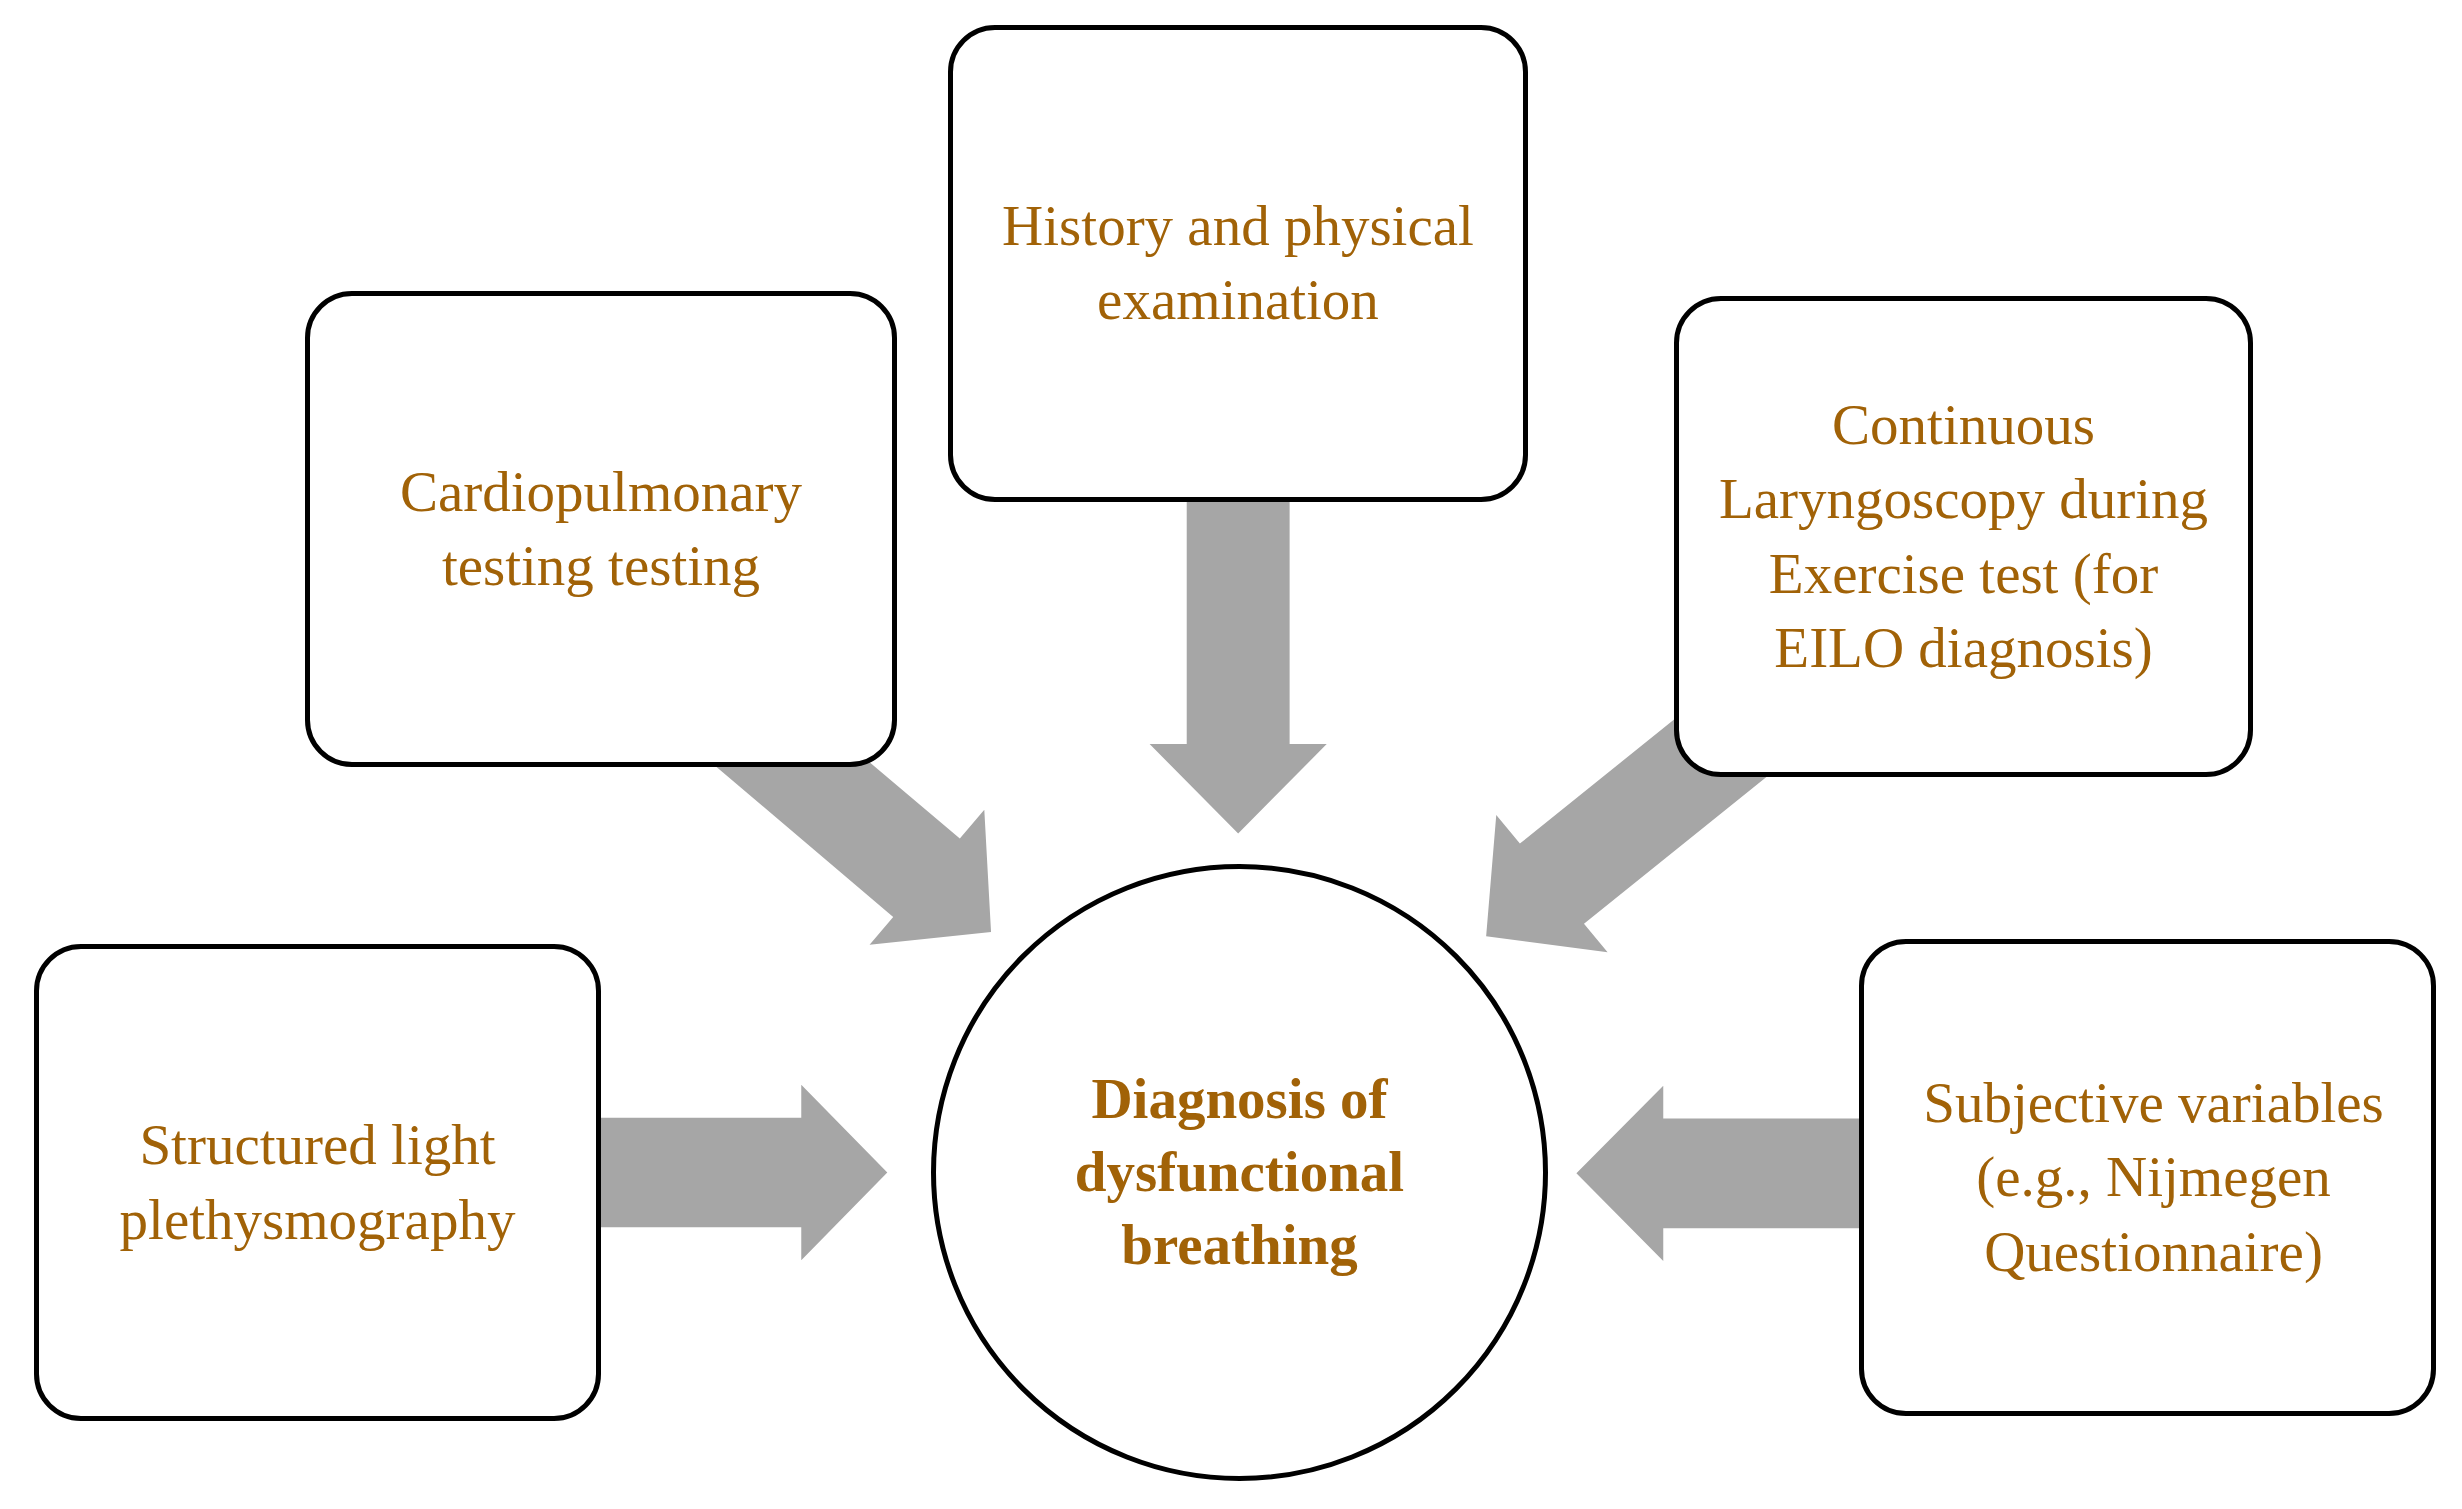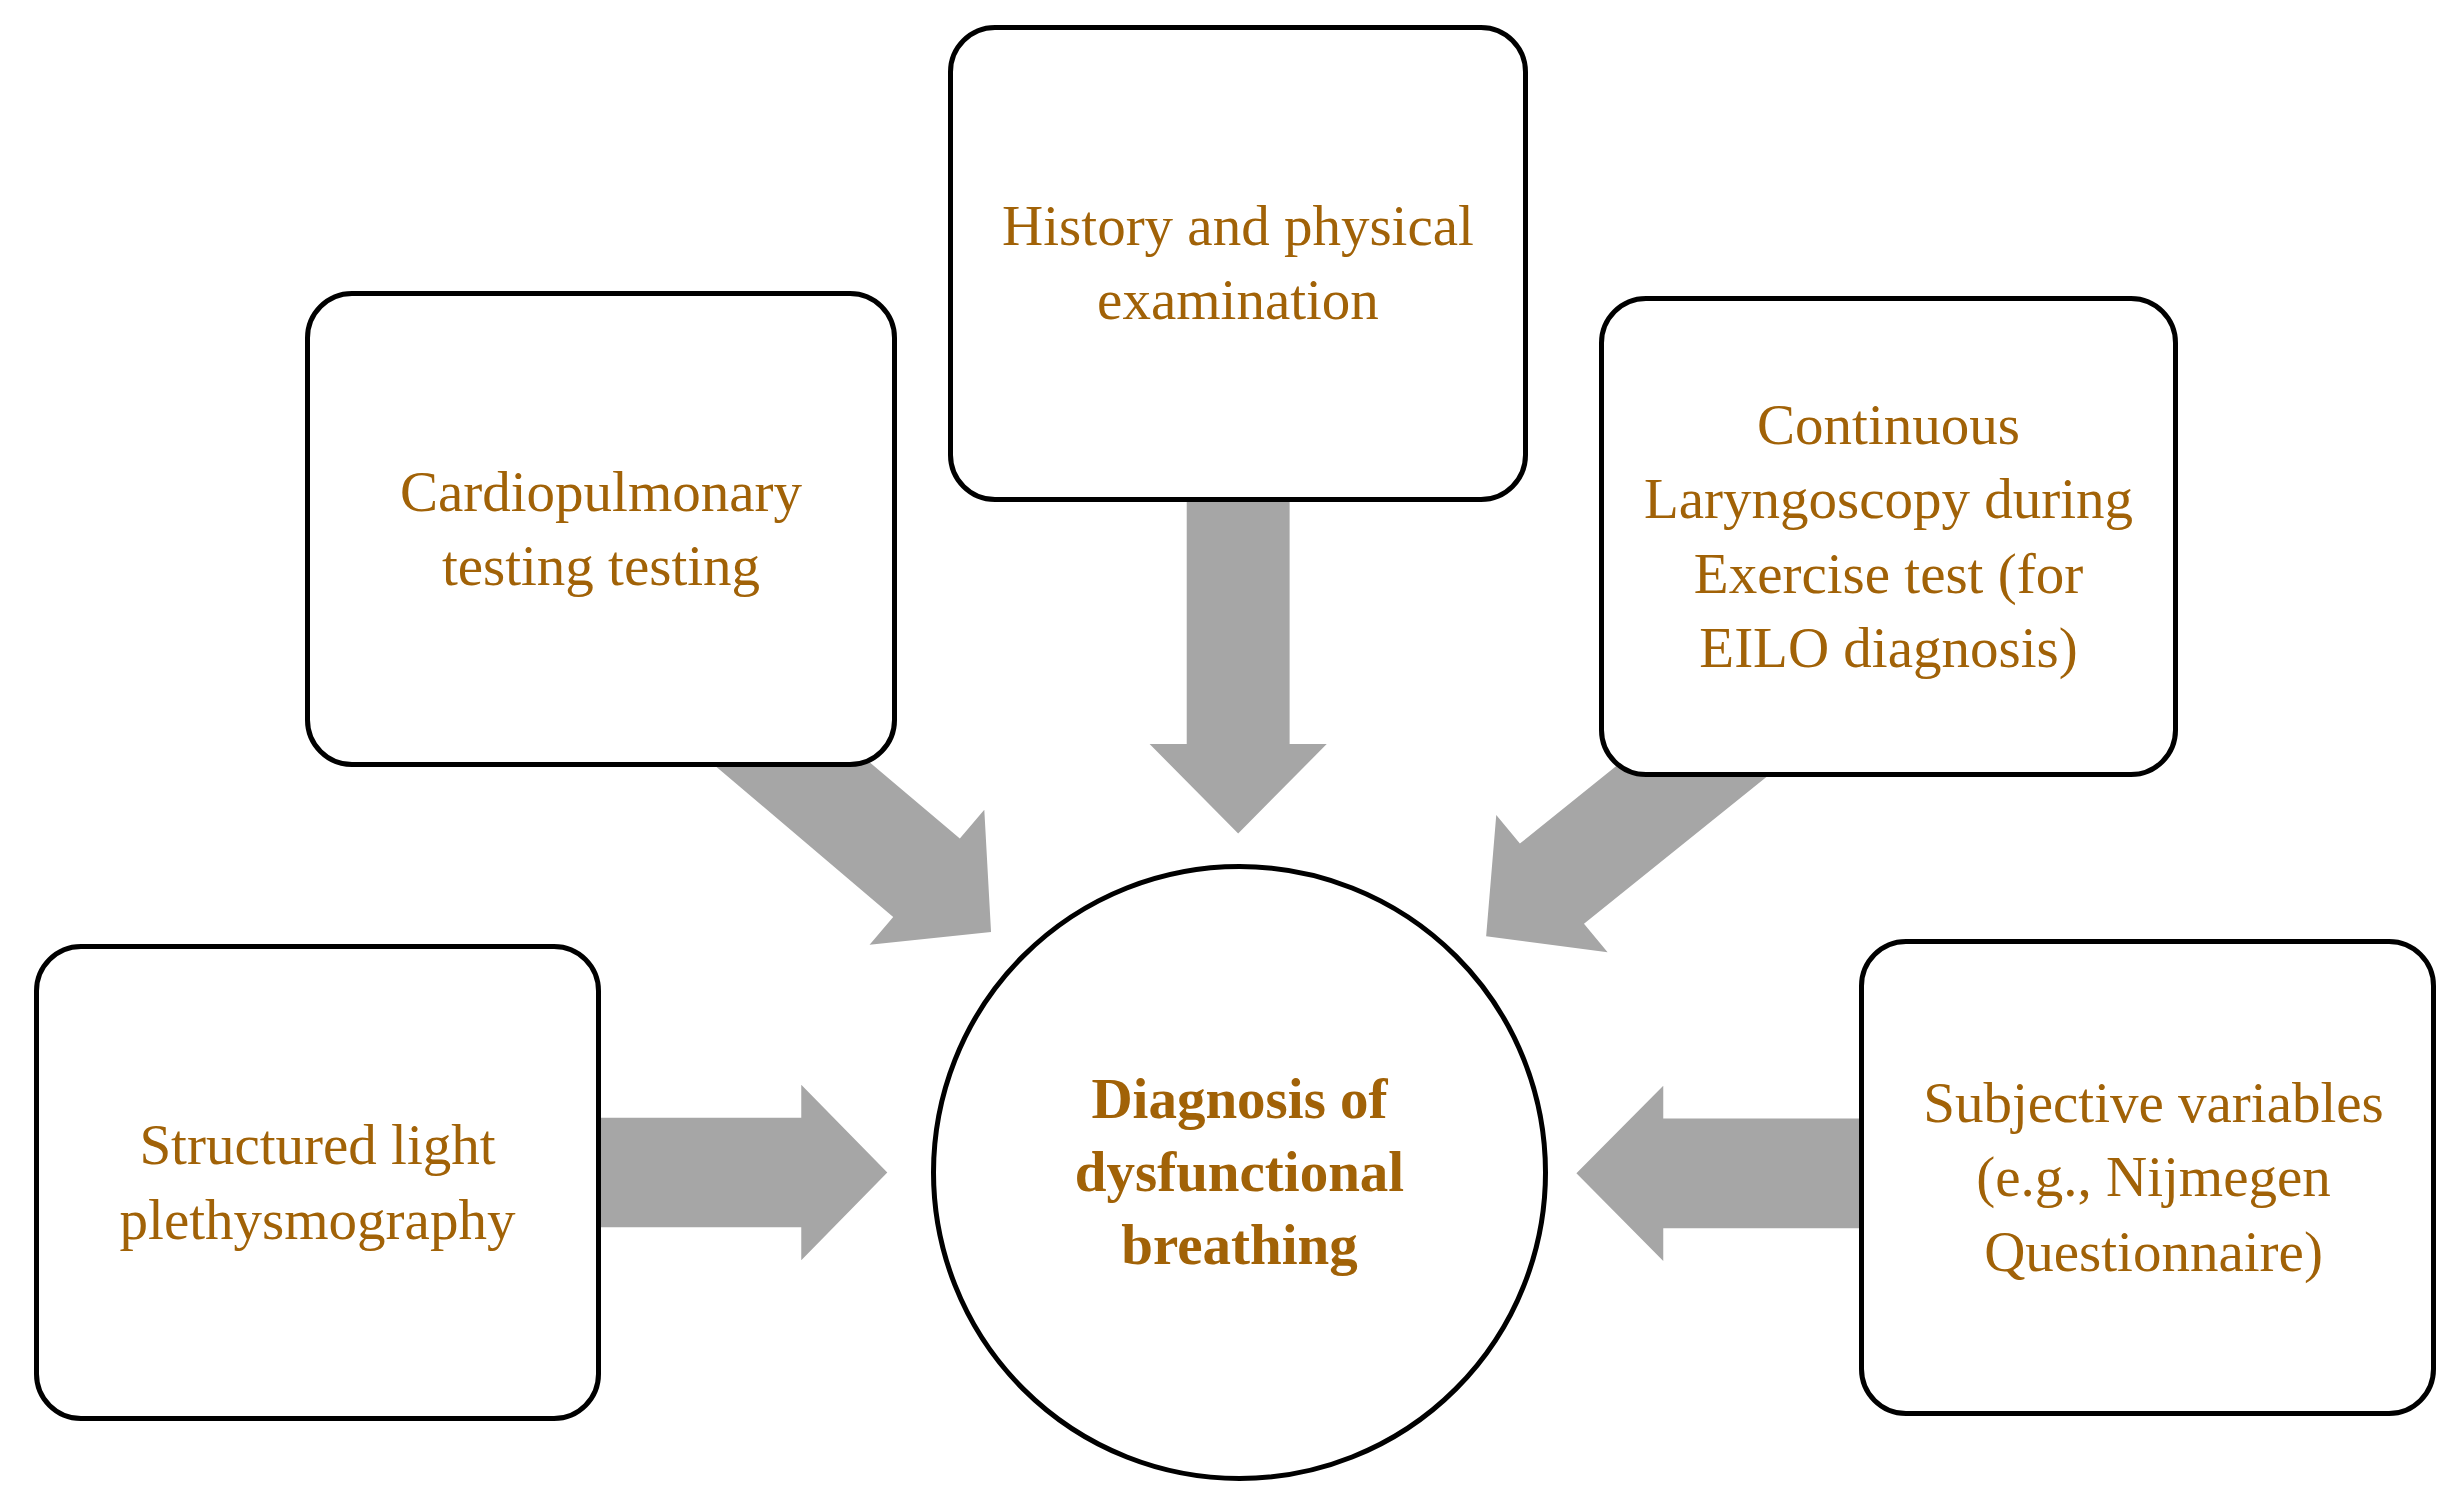--- a/index.html
+++ b/index.html
@@ -47,21 +47,21 @@
     color: #a16207;
     padding: 0 17px;
   }
   .node.circle .node-label {
     font-weight: bold;
     line-height: 1.28;
   }
   
   .box-history    { left: 948px; top: 24.5px;   width: 580px; height: 477px; }
   .box-cpet       { left: 305px;  top: 291px;  width: 592px; height: 476px; }
-  .box-cle        { left: 1599px; top: 296px;  width: 579px; height: 481px; }
+  .box-cle        { left: 1674px; top: 296px;  width: 579px; height: 481px; }
   .box-slp        { left: 34px;   top: 944px; width: 567px; height: 477px; }
   .box-subjective { left: 1859px; top: 939px; width: 577px; height: 477px; padding-left: 12px; }
   .circle-center  { left: 931px; top: 864px; width: 617px; height: 617px; }
 </style>
 </head>
 <body>
 
 <div class="canvas">
 
   <svg class="arrows-layer" viewBox="0 0 2919 1790" aria-hidden="true">

